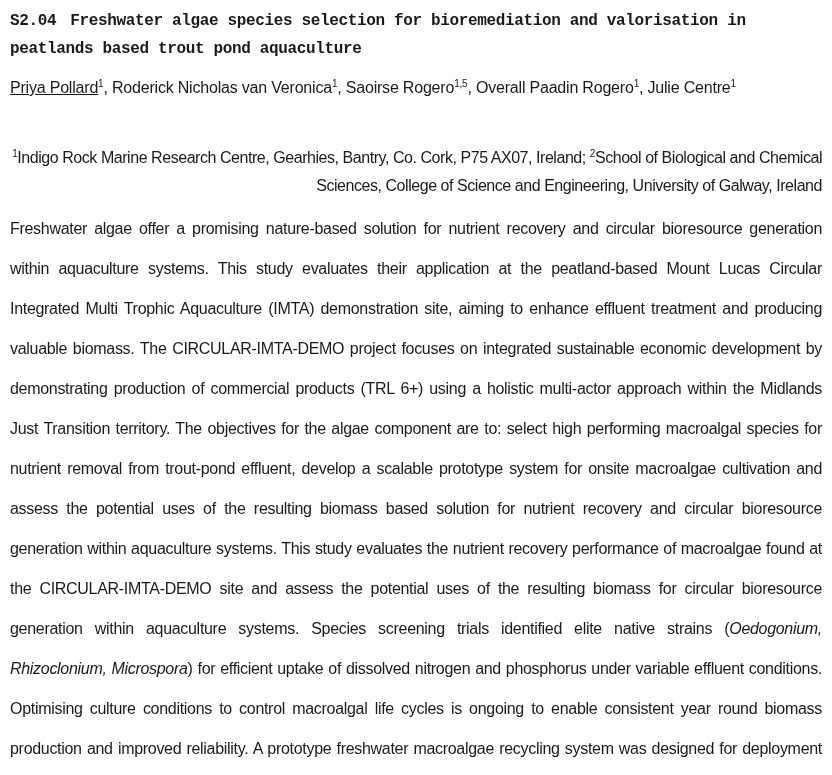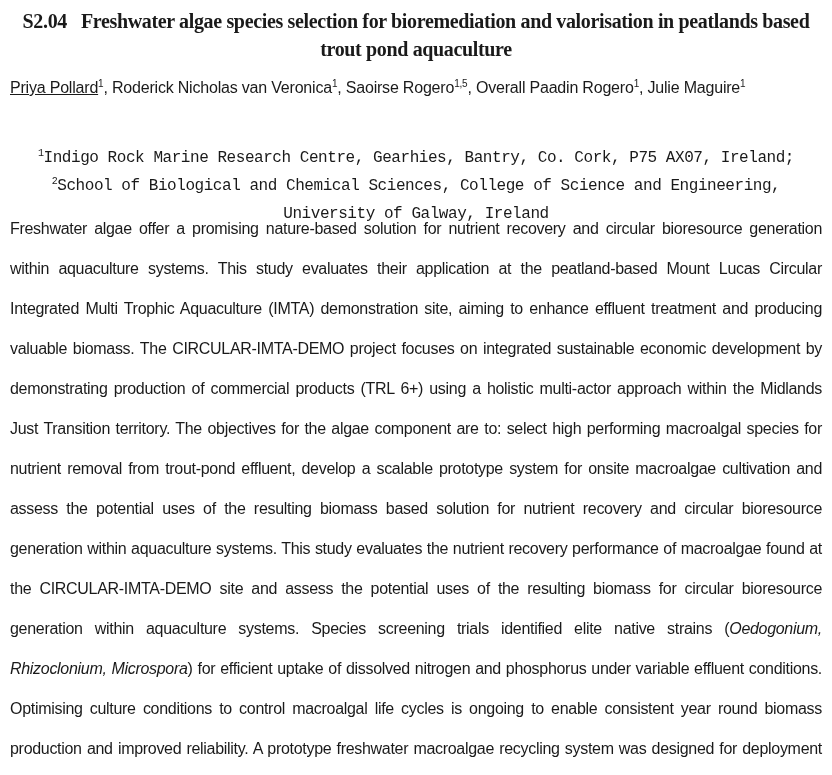--- a/index.html
+++ b/index.html
@@ -5,60 +5,59 @@
   html, body { margin: 0; padding: 0; background: #ffffff; }
   body {
     width: 832px; height: 775px; overflow: hidden;
     font-family: "Liberation Sans", "DejaVu Sans", sans-serif;
     color: #1a1a1a;
   }
   .page { position: relative; width: 832px; height: 775px; }
   .block { position: absolute; left: 10px; width: 812px; }
   .title {
     top: 7px;
-    font-weight: bold; font-size: 20px; line-height: 28px;
-    font-family: Liberation Serif, serif;
+    font-weight: bold; font-size: 16px; line-height: 28px;
+    font-family: Liberation Mono, monospace;
     letter-spacing: -0.35px;
-    text-align: center;
+    text-align: left;
   }
   .title .code { margin-right: 14px; }
   .authors {
     top: 74px;
     font-size: 16px; line-height: 28px;
     text-align: justify;
     letter-spacing: -0.2px;
   }
   .authors .presenter { text-decoration: underline; margin-top: 28px; }
   sup { font-size: 10px; line-height: 0; vertical-align: 6px; }
   .affil {
     top: 144px;
     font-size: 16px; line-height: 28px;
     letter-spacing: -0.45px;
-    text-align: center;
-    font-family: Liberation Mono, monospace;
+    text-align: right;
   }
   .abstract {
     top: 209px;
     font-size: 16px; line-height: 40px;
     text-align: justify;
     letter-spacing: -0.3px;
   }
   .abstract i { font-style: italic; }
 </style>
 </head>
 <body>
 
 <div class="page">
 
   <div class="block title">
     <span class="code">S2.04</span><span>Freshwater algae species selection for bioremediation and valorisation in peatlands based trout pond aquaculture</span>
   </div>
 
   <div class="block authors">
-    <span><span class="presenter">Priya Pollard</span><sup>1</sup></span><span>, </span><span><span>Roderick Nicholas van Veronica</span><sup>1</sup></span><span>, </span><span><span>Saoirse Rogero</span><sup>1,5</sup></span><span>, </span><span><span>Overall Paadin Rogero</span><sup>1</sup></span><span>, </span><span><span>Julie Maguire</span><sup>1</sup></span>
+    <span><span class="presenter">Priya Pollard</span><sup>1</sup></span><span>, </span><span><span>Roderick Nicholas van Veronica</span><sup>1</sup></span><span>, </span><span><span>Saoirse Rogero</span><sup>1,5</sup></span><span>, </span><span><span>Overall Paadin Rogero</span><sup>1</sup></span><span>, </span><span><span>Julie Centre</span><sup>1</sup></span>
   </div>
 
   <div class="block affil">
     <sup>1</sup><span>Indigo Rock Marine Research Centre, Gearhies, Bantry, Co. Cork, P75 AX07, Ireland; </span><sup>2</sup><span>School of Biological and Chemical Sciences, College of Science and Engineering, University of Galway, Ireland</span>
   </div>
 
   <div class="block abstract">
     <span>Freshwater algae offer a promising nature-based solution for nutrient recovery and circular bioresource generation within aquaculture systems. This study evaluates their application at the peatland-based Mount Lucas Circular Integrated Multi Trophic Aquaculture (IMTA) demonstration site, aiming to enhance effluent treatment and producing valuable biomass. The CIRCULAR-IMTA-DEMO project focuses on integrated sustainable economic development by demonstrating production of commercial products (TRL 6+) using a holistic multi-actor approach within the Midlands Just Transition territory. The objectives for the algae component are to: select high performing macroalgal species for nutrient removal from trout-pond effluent, develop a scalable prototype system for onsite macroalgae cultivation and assess the potential uses of the resulting biomass based solution for nutrient recovery and circular bioresource generation within aquaculture systems. This study evaluates the nutrient recovery performance of macroalgae found at the CIRCULAR-IMTA-DEMO site and assess the potential uses of the resulting biomass for circular bioresource generation within aquaculture systems. Species screening trials identified elite native strains (</span><i>Oedogonium, Rhizoclonium, Microspora</i><span>) for efficient uptake of dissolved nitrogen and phosphorus under variable effluent conditions. Optimising culture conditions to control macroalgal life cycles is ongoing to enable consistent year round biomass production and improved reliability. A prototype freshwater macroalgae recycling system was designed for deployment at Mount Lucas, to facilitate continuous cultivation integrated into the farm’s existing water flow. Overall, the preliminary findings highlight the feasibility and multifunctional value of incorporating freshwater macroalgae into IMTA frameworks, supporting both improved environmental performance and the development of new sustainable biomass resources.</span>
   </div>
 

